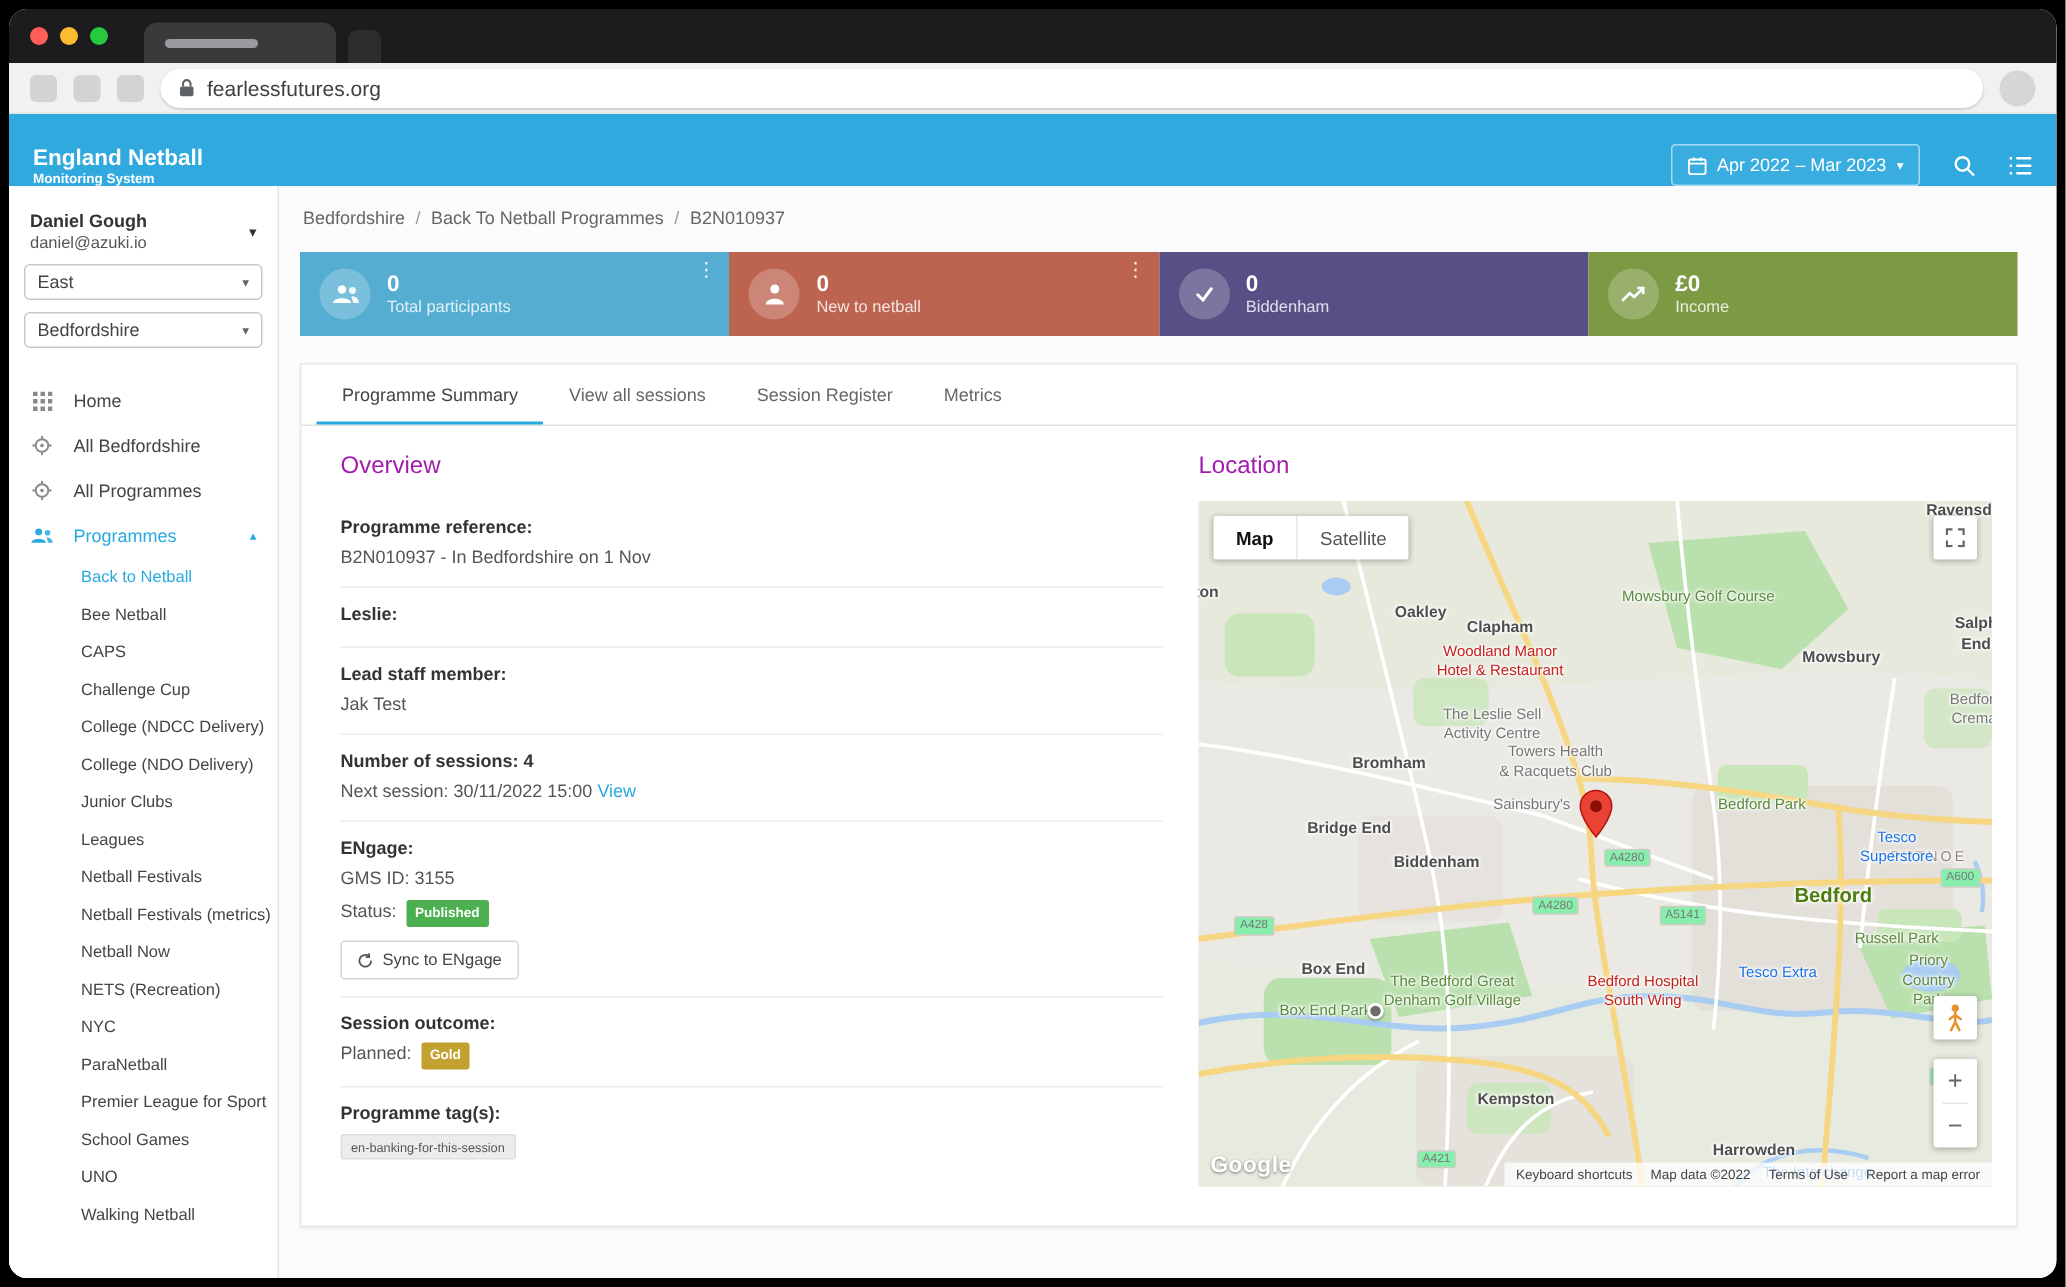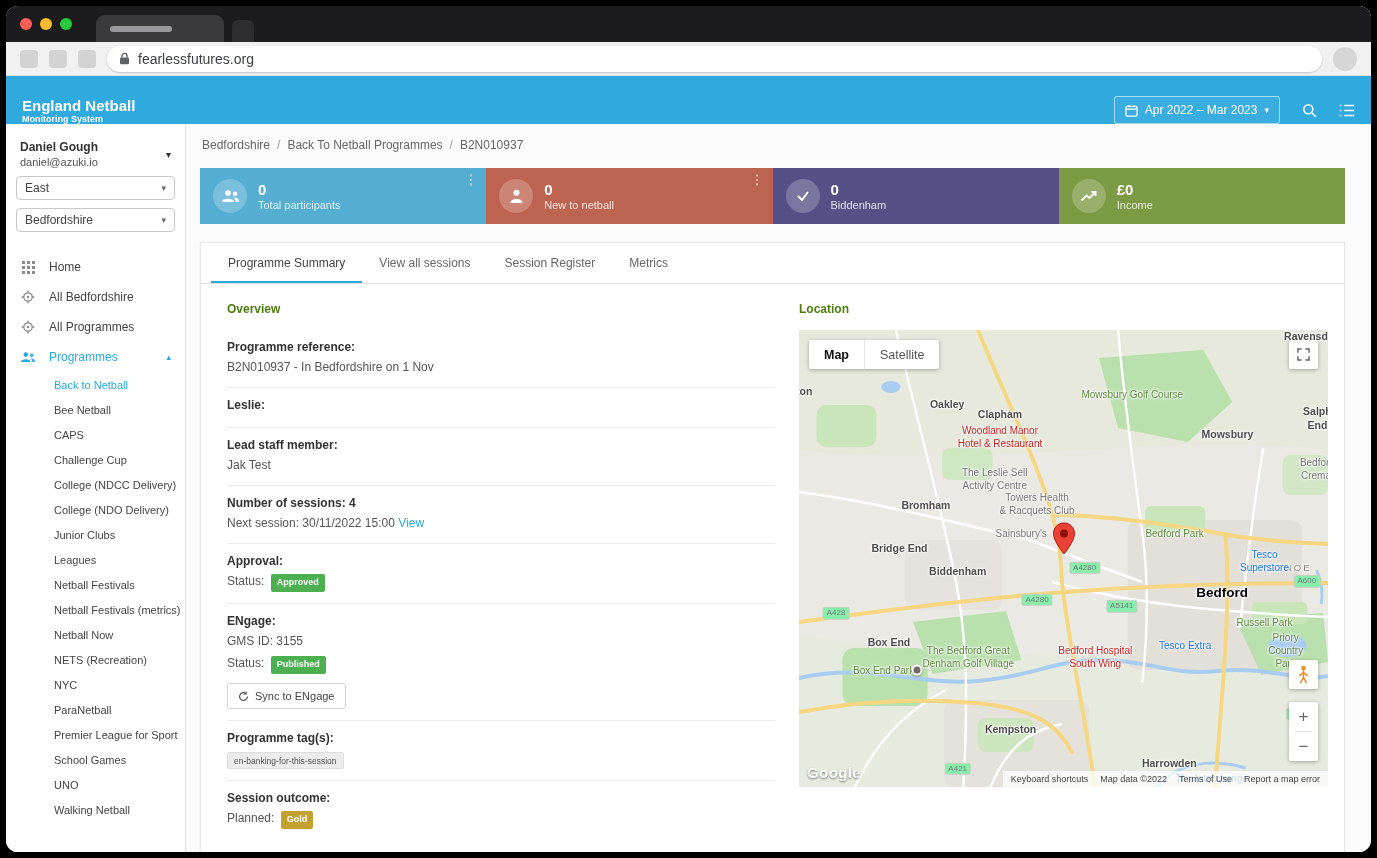--- a/index.html
+++ b/index.html
@@ -60,41 +60,41 @@
   .stat-label { font-size:11px; opacity:.82; }
   .kebab { position:absolute; top:5px; right:9px; color:rgba(255,255,255,.9); font-size:13px; cursor:pointer; line-height:1; }
 
   .panel { background:#fff; margin-top:18px; border:1px solid #e8e8e8; box-shadow:0 1px 2px rgba(0,0,0,.07); flex:none; }
   .tabs { display:flex; border-bottom:1px solid #e0e0e0; padding:0 10px; }
   .tab-item { padding:13px 17px 11px; font-size:12px; color:#666; cursor:pointer; border-bottom:2px solid transparent; }
   .tab-item.active { color:#444; border-bottom-color:#29a9e0; }
   .panel-body { display:flex; padding:18px 16px 26px 26px; gap:24px; }
   .col-left { width:548px; flex:none; }
   .col-right { flex:1; min-width:0; }
-  .section-title { font-size:12px; font-weight:bold; color:#4d7c0f; margin-bottom:14px; }
+  .section-title { font-size:16px; font-weight:normal; color:#a21caf; margin-bottom:14px; }
 
   .field { padding:10px 0 11px; border-bottom:1px solid #ececec; }
   .fields .field:last-child { border-bottom:none; }
   .field-label { font-size:12px; font-weight:bold; color:#333; margin-bottom:4px; }
   .field-value { font-size:12px; color:#555; line-height:1.5; }
   .link { color:#29a9e0; text-decoration:none; cursor:pointer; }
   .badge { display:inline-block; font-size:9px; font-weight:bold; color:#fff; padding:2.5px 6px; border-radius:2px; margin-left:3px; }
   .badge.green { background:#4caf50; }
   .badge.gold { background:#c3a12f; }
   .sync-btn { display:inline-flex; align-items:center; gap:6px; border:1px solid #d5d5d5; background:#fff; border-radius:3px; padding:6px 10px; font-size:11px; color:#444; margin-top:9px; cursor:pointer; font-family:inherit; }
   .tag-chip { display:inline-block; background:#ececec; border:1px solid #ddd; border-radius:2px; font-size:8.5px; color:#555; padding:2.5px 6px; margin-top:3px; }
 
   
   .map { position:relative; width:100%; height:457px; background:#ebe9e3; overflow:hidden; }
   .map-base { position:absolute; inset:0; width:100%; height:100%; }
   .map-label-layer { position:absolute; inset:0; }
   .mlabel { position:absolute; font-size:10px; color:#555; white-space:pre-line; text-align:center; transform:translate(-50%,-50%); line-height:1.3;
             text-shadow:0 0 2px #fff, 0 0 2px #fff, 0 0 3px #fff, 0 0 4px #fff; }
   .mlabel.town { font-weight:bold; color:#4e4e4e; font-size:10.5px; }
-  .mlabel.big-town { font-weight:bold; color:#000000; font-size:13.5px; }
+  .mlabel.big-town { font-weight:bold; color:#4d7c0f; font-size:13.5px; }
   .mlabel.area { color:#8a8478; letter-spacing:2px; font-size:9.5px; }
   .mlabel.poi { color:#767676; }
   .mlabel.poi-green { color:#5b8a3c; }
   .mlabel.poi-red { color:#c5221f; }
   .mlabel.poi-blue { color:#1a73e8; }
   .mlabel.road { background:#86efac; border:1px solid #cfccc5; border-radius:2px; padding:0 3px; font-size:8px; color:#7a7a7a; text-shadow:none; white-space:nowrap; }
   .map-pin { position:absolute; left:50%; top:49.5%; transform:translate(-50%,-100%); }
   .gray-dot { position:absolute; left:22.3%; top:74.4%; width:11px; height:11px; border-radius:50%; background:#6f6c68; border:2.5px solid #fff; box-shadow:0 1px 2px rgba(0,0,0,.35); transform:translate(-50%,-50%); }
   .map-btns { position:absolute; top:10px; left:10px; display:flex; box-shadow:0 1px 4px rgba(0,0,0,.3); border-radius:2px; overflow:hidden; }
   .map-btn { background:#fff; font-size:12.5px; padding:0 15px; height:29px; display:flex; align-items:center; color:#565656; cursor:pointer; border:none; font-family:inherit; }
@@ -343,51 +343,44 @@
                 <div class="field-value">Jak Test</div>
               </div>
               <div class="field">
                 <div class="field-label">Number of sessions: 4</div>
                 <div class="field-value">
                   <span>Next session: 30/11/2022 15:00</span>
                   <a class="link">View</a>
                 </div>
               </div>
               <div class="field">
-                <div class="field-label">Approval:</div>
-                <div class="field-value">
-                  <span>Status:</span>
-                  <span class="badge green">Approved</span>
-                </div>
-              </div>
-              <div class="field">
                 <div class="field-label">ENgage:</div>
                 <div class="field-value">GMS ID: 3155</div>
                 <div class="field-value" style="margin-top:4px;">
                   <span>Status:</span>
                   <span class="badge green">Published</span>
                 </div>
                 <button class="sync-btn">
                   <svg width="11" height="11" viewBox="0 0 12 12">
                       <path d="M10.3 6 A4.3 4.3 0 1 1 8.6 2.6" fill="none" stroke="#555" stroke-width="1.3"></path>
                       <path d="M8.8 0.6 L8.9 3.3 L6.2 3.4" fill="none" stroke="#555" stroke-width="1.3"></path>
                     </svg>
                   <span>Sync to ENgage</span>
                 </button>
               </div>
               <div class="field">
-                <div class="field-label">Programme tag(s):</div>
-                <span class="tag-chip">en-banking-for-this-session</span>
-              </div>
-              <div class="field">
                 <div class="field-label">Session outcome:</div>
                 <div class="field-value">
                   <span>Planned:</span>
                   <span class="badge gold">Gold</span>
                 </div>
+              </div>
+              <div class="field">
+                <div class="field-label">Programme tag(s):</div>
+                <span class="tag-chip">en-banking-for-this-session</span>
               </div>
             </div>
 
           </div>
 
           <div class="col-right">
             <div class="section-title">Location</div>
             <div class="map">
               <svg class="map-base" viewBox="0 0 547 457" preserveAspectRatio="none">
                 <rect width="547" height="457" fill="#ebe9e3"></rect>

